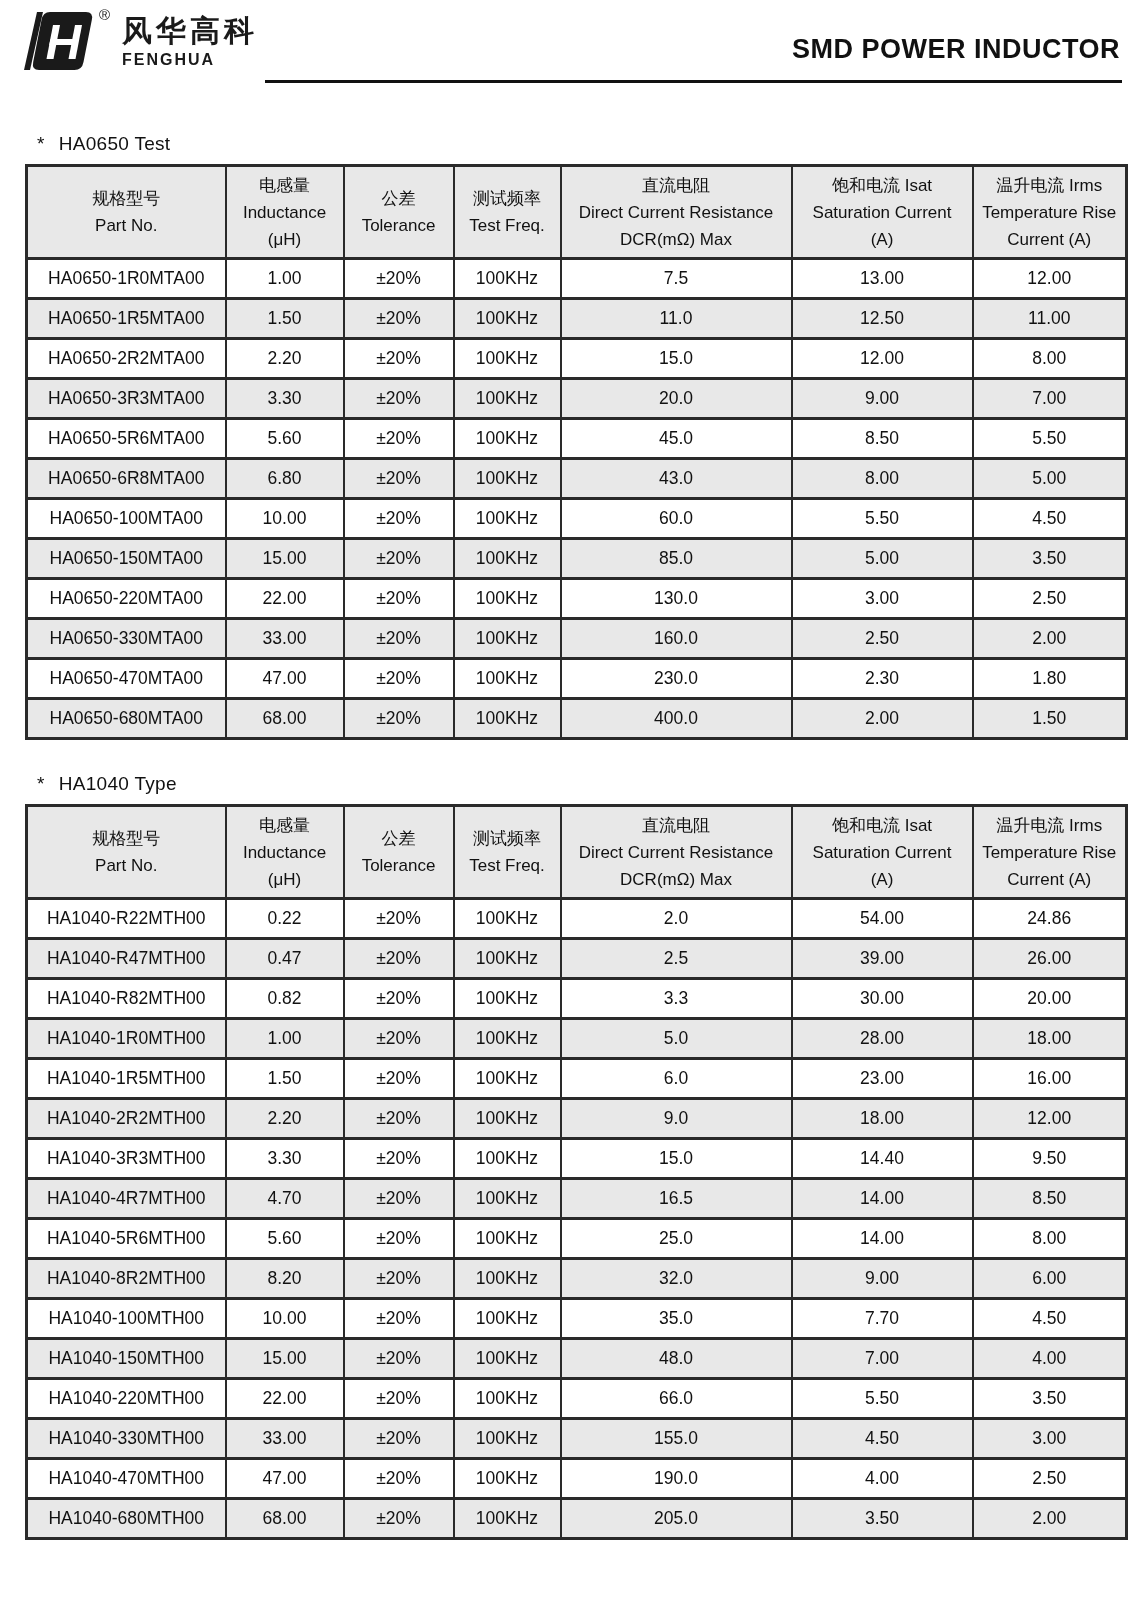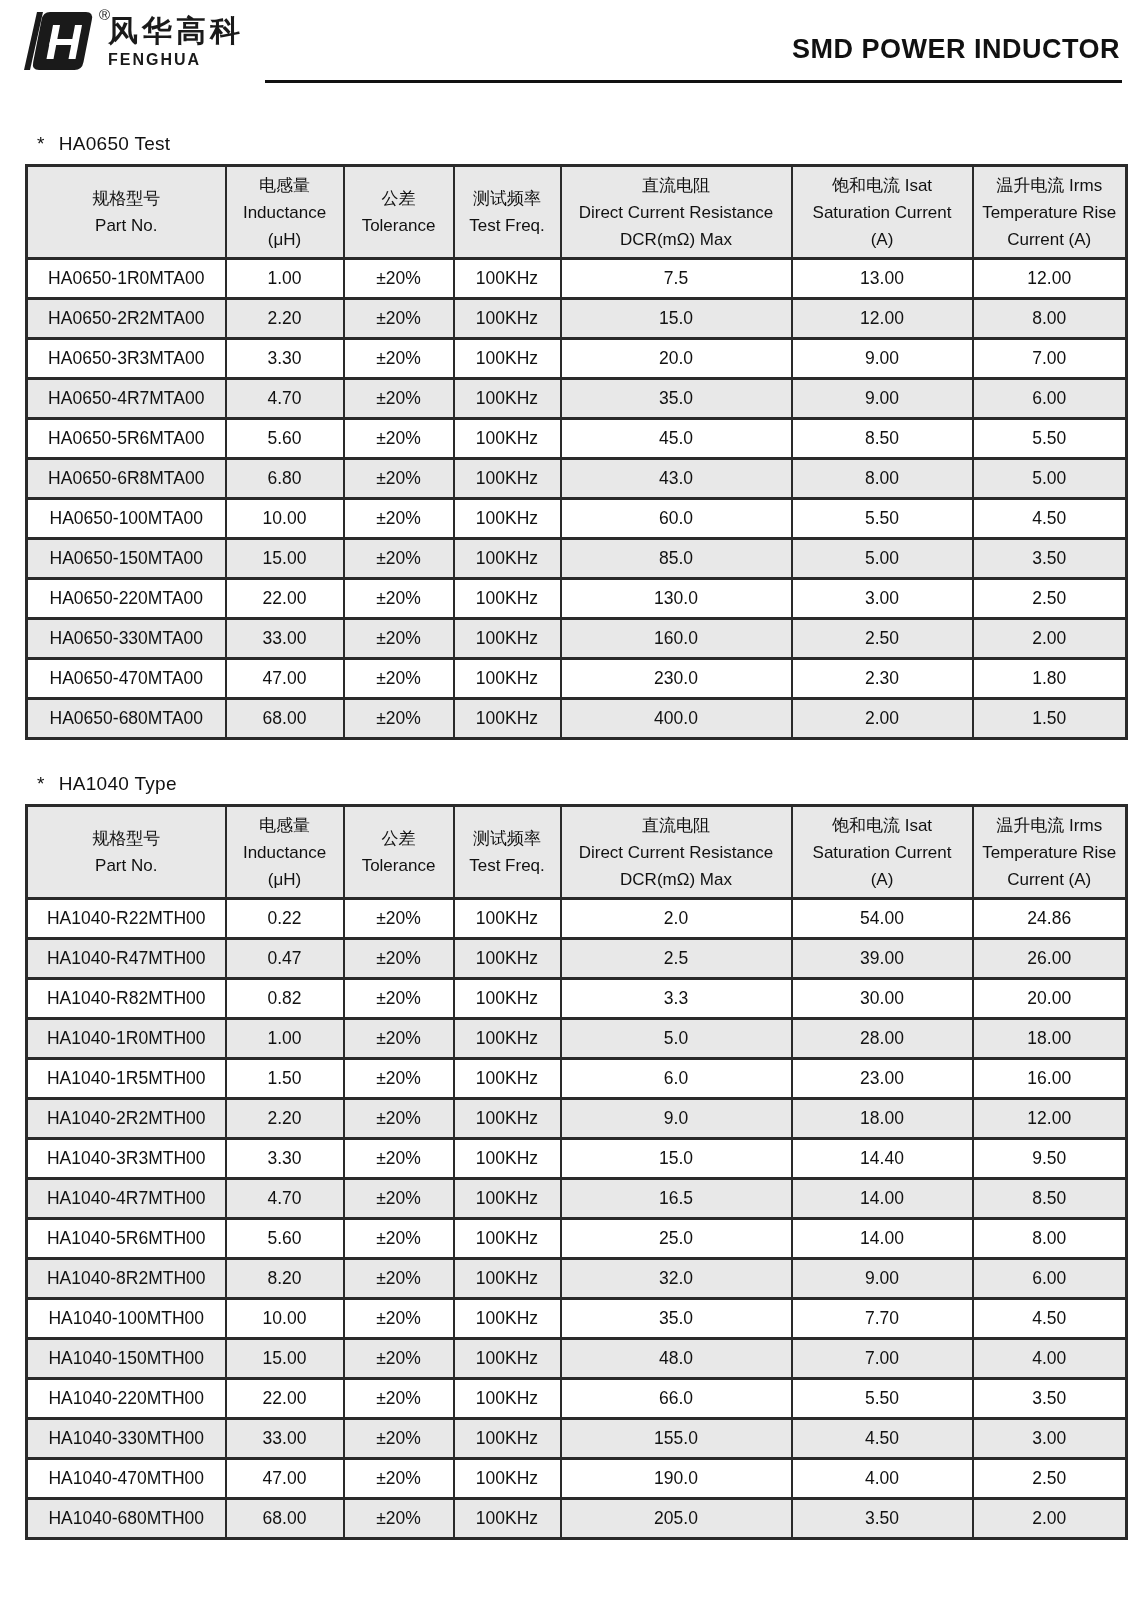--- a/index.html
+++ b/index.html
@@ -14,21 +14,21 @@
 
   
   .page-header { position:relative; height:86px; }
   .logo { position:absolute; left:18px; top:10px; display:flex; align-items:flex-start; }
   .logo-mark { position:relative; width:90px; height:62px; }
   .logo-mark svg { display:block; }
   .reg-mark {
     position:absolute; right:-2px; top:-4px;
     font-size:15px; color:#1a1a1a; font-weight:normal;
   }
-  .logo-text { padding-top:6px; }
+  .logo-text { margin-left:14px; padding-top:6px; }
   .logo-cn { font-size:30px; font-weight:bold; letter-spacing:4px; line-height:30px; color:#1a1a1a; }
   .logo-en { font-size:16px; font-weight:bold; letter-spacing:2px; line-height:27px; color:#1a1a1a; }
   .doc-title { position:absolute; right:28px; top:34px; font-size:27px; font-weight:bold; letter-spacing:0.5px; }
   .rule { position:absolute; left:265px; right:26px; top:80px; height:3px; background:#111; }
 
   
   .section-title {
     margin:0 0 9px 37px;
     font-size:19px;
     color:#111;
@@ -149,45 +149,45 @@
             <tr>
               <td>HA0650-1R0MTA00</td>
               <td>1.00</td>
               <td>±20%</td>
               <td>100KHz</td>
               <td>7.5</td>
               <td>13.00</td>
               <td>12.00</td>
             </tr>
             <tr>
+              <td>HA0650-1R5MTA00</td>
+              <td>1.50</td>
+              <td>±20%</td>
+              <td>100KHz</td>
+              <td>11.0</td>
+              <td>12.50</td>
+              <td>11.00</td>
+            </tr>
+            <tr>
               <td>HA0650-2R2MTA00</td>
               <td>2.20</td>
               <td>±20%</td>
               <td>100KHz</td>
               <td>15.0</td>
               <td>12.00</td>
               <td>8.00</td>
             </tr>
             <tr>
               <td>HA0650-3R3MTA00</td>
               <td>3.30</td>
               <td>±20%</td>
               <td>100KHz</td>
               <td>20.0</td>
               <td>9.00</td>
               <td>7.00</td>
-            </tr>
-            <tr>
-              <td>HA0650-4R7MTA00</td>
-              <td>4.70</td>
-              <td>±20%</td>
-              <td>100KHz</td>
-              <td>35.0</td>
-              <td>9.00</td>
-              <td>6.00</td>
             </tr>
             <tr>
               <td>HA0650-5R6MTA00</td>
               <td>5.60</td>
               <td>±20%</td>
               <td>100KHz</td>
               <td>45.0</td>
               <td>8.50</td>
               <td>5.50</td>
             </tr>

